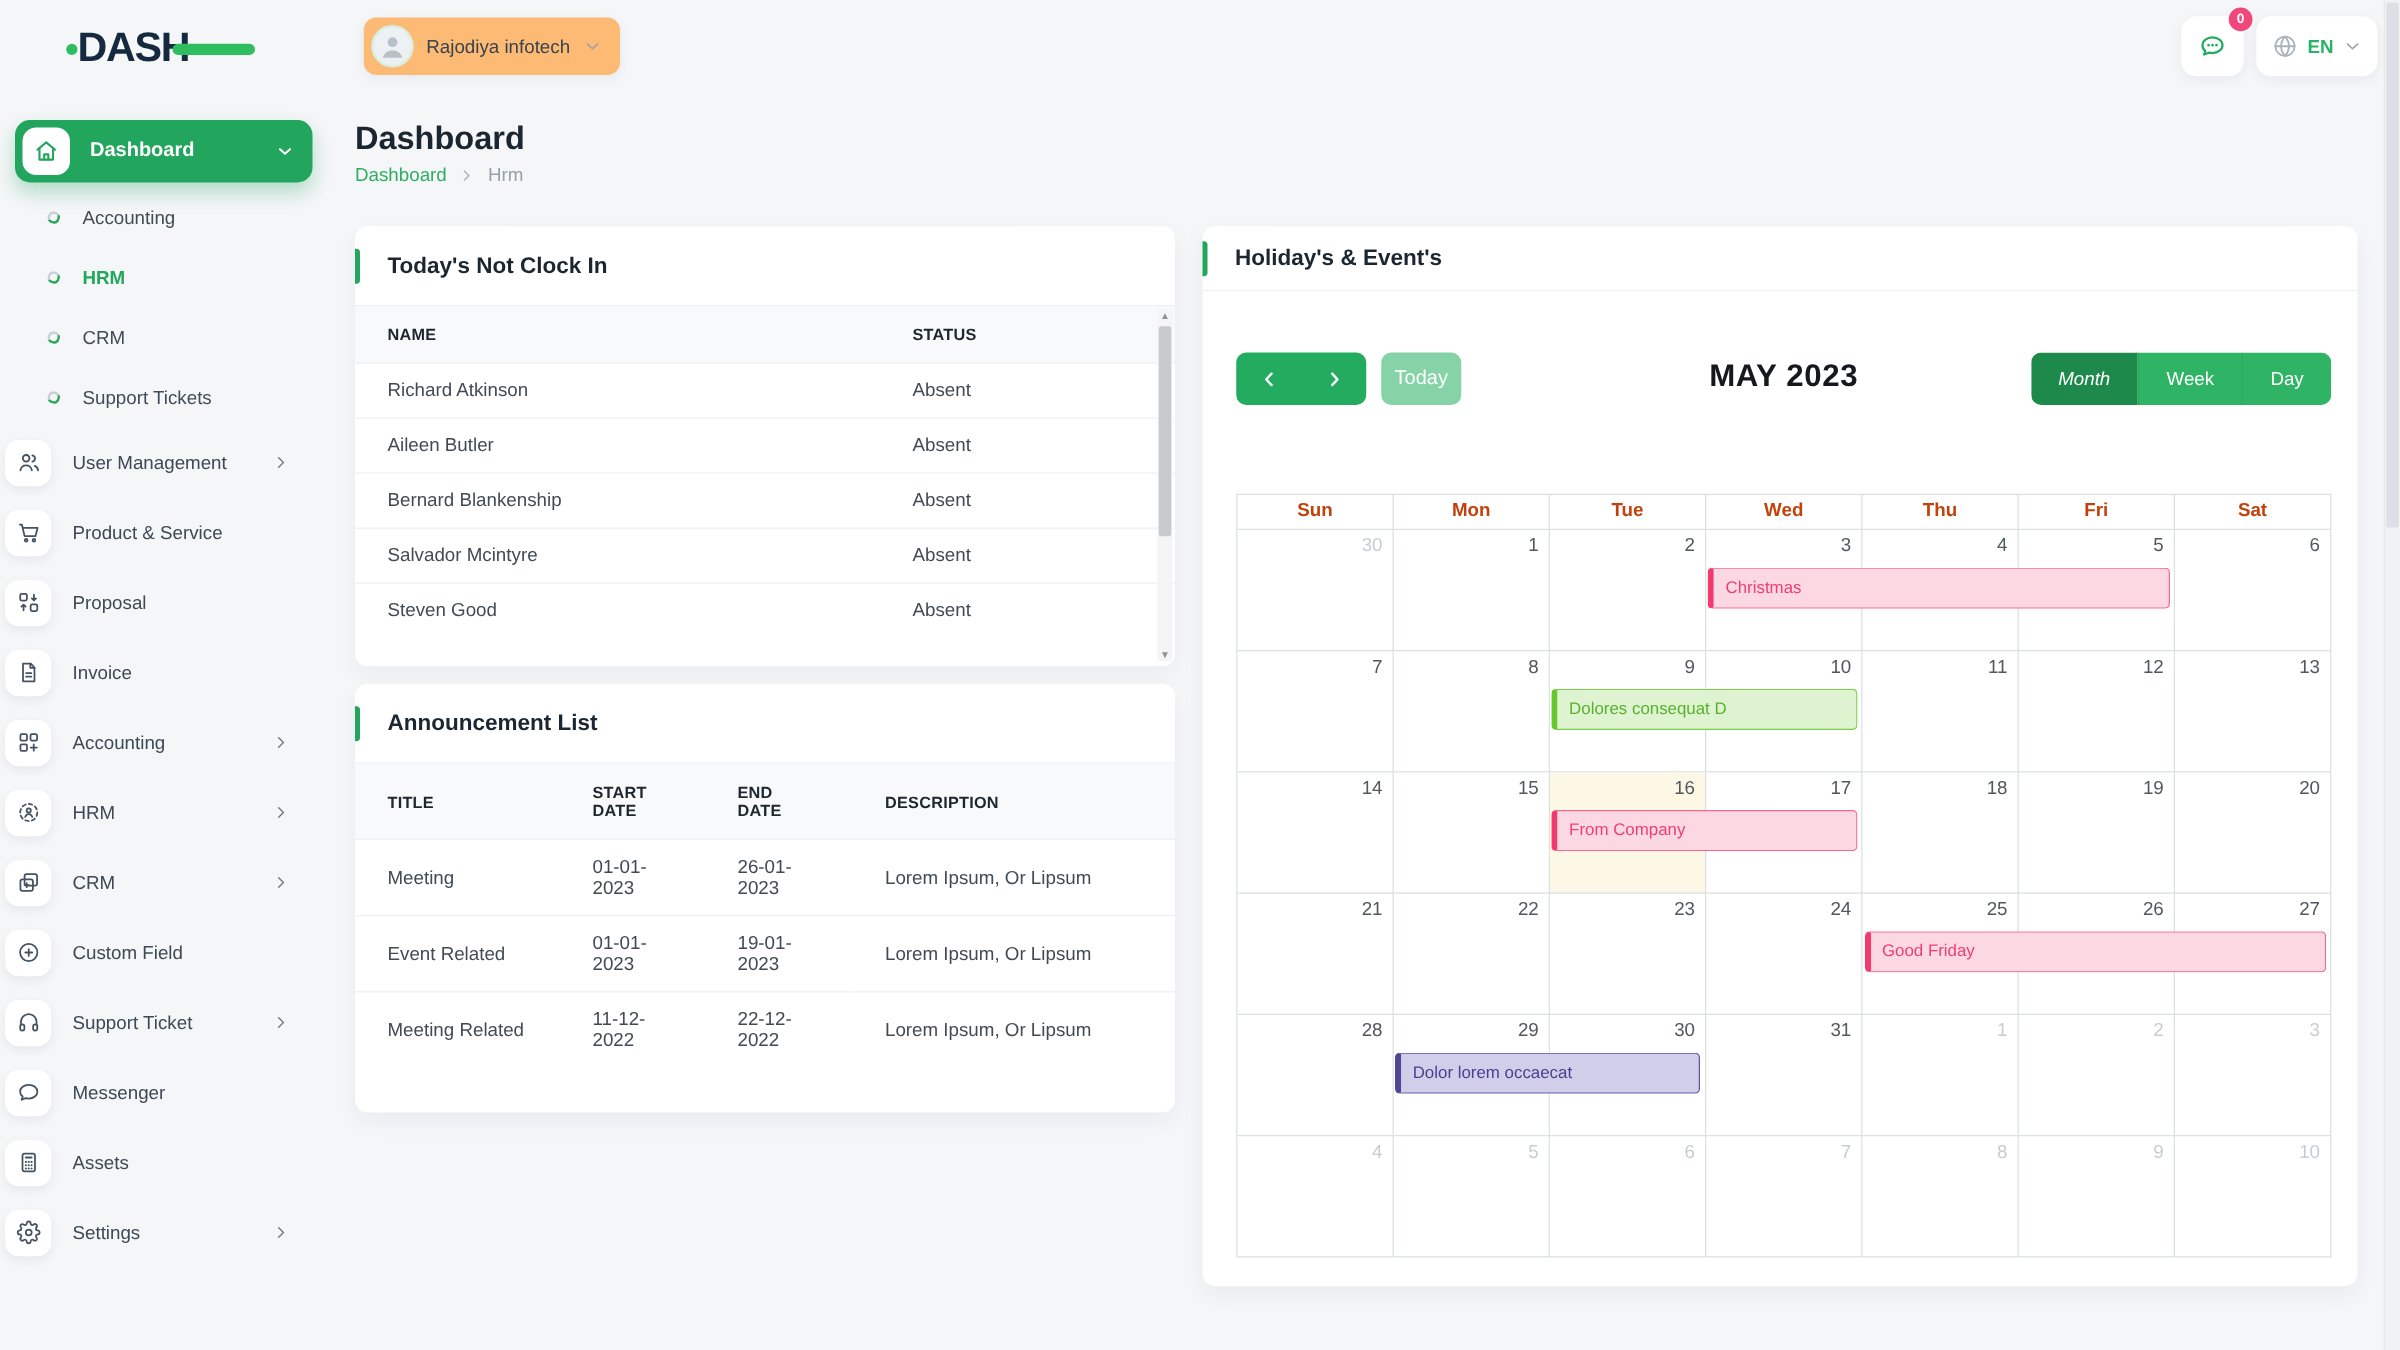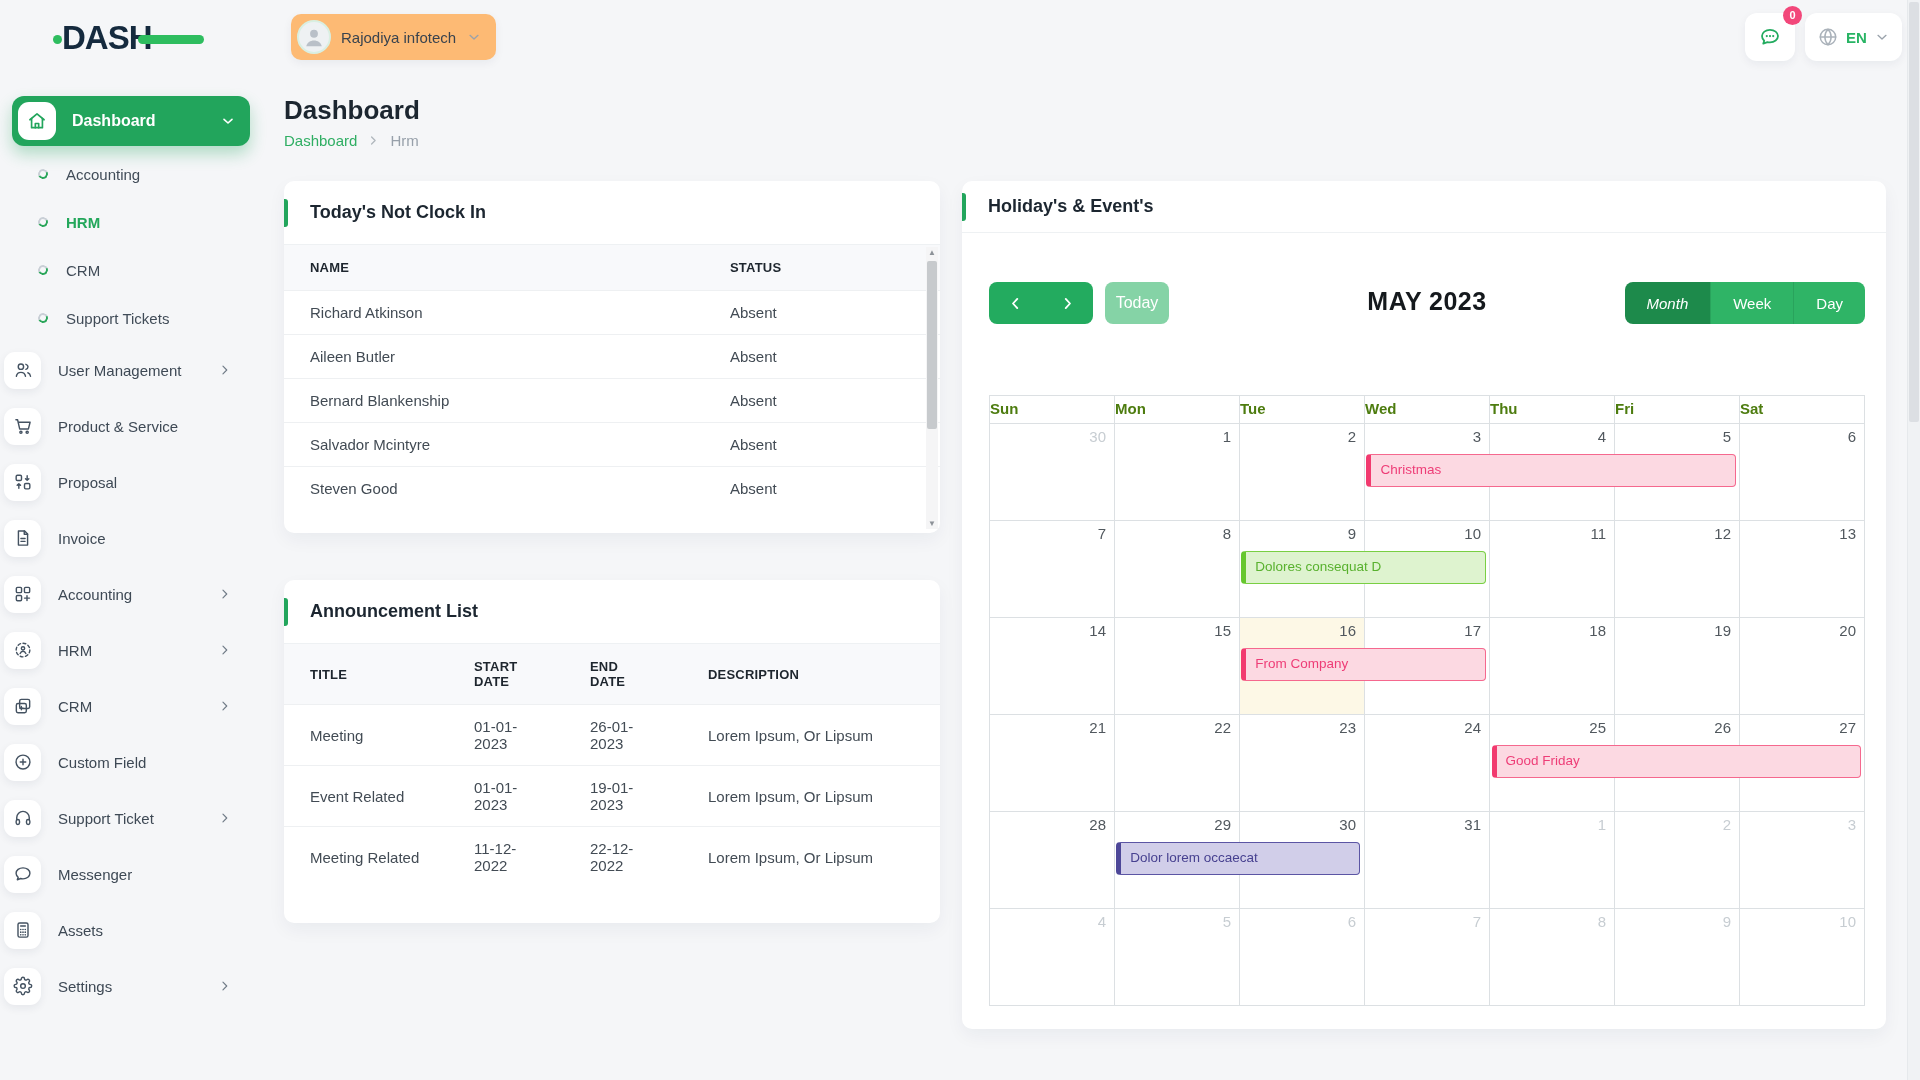--- a/index.html
+++ b/index.html
@@ -62,21 +62,21 @@
   .bc-current { color:#97a0aa; }
 
   .card { position:absolute; background:#fff; border-radius:10px; box-shadow:0 7px 18px rgba(25,42,70,.05); }
   .card-header { position:relative; height:64px; display:flex; align-items:center; padding-left:26px;
     border-bottom:1px solid #eef1f3; }
   .card-header::before { content:""; position:absolute; left:0; top:18px; width:4px; height:28px;
     background:#22a55c; border-radius:0 3px 3px 0; }
   .card-title { font-size:18px; font-weight:700; color:#1c2630; }
 
   .card1 { left:284px; top:181px; width:656px; height:352px; }
-  .card2 { left:284px; top:580px; width:656px; height:343px; }
+  .card2 { left:284px; top:547px; width:656px; height:343px; }
 
   table { width:100%; border-collapse:collapse; }
   thead th { text-align:left; font-size:13px; font-weight:700; color:#1e262e; background:#f8f9fb;
     padding:15px 26px; letter-spacing:.2px; }
   tbody td { font-size:15px; color:#424b54; padding:13px 26px; border-top:1px solid #eef0f2; }
   .card1 th:first-child, .card1 td:first-child { width:420px; }
   .card2 th:nth-child(1), .card2 td:nth-child(1) { width:164px; }
   .card2 th:nth-child(2), .card2 td:nth-child(2) { width:116px; }
   .card2 th:nth-child(3), .card2 td:nth-child(3) { width:118px; }
 
@@ -101,21 +101,21 @@
   .view-group { position:absolute; right:0; top:0; height:42px; display:flex; border-radius:8px; overflow:hidden; }
   .view-btn { border:none; color:#fff; font-size:15px; font-family:inherit; background:#2fb466;
     padding:0 22px; cursor:pointer; }
   .view-btn + .view-btn { border-left:1px solid #29a35c; }
   .view-btn.active { background:#1d8a4b;font-style:italic; }
 
   .grid-wrap { position:relative; margin-top:71px; }
   .cal-grid { display:grid; grid-template-columns:repeat(7,1fr); grid-template-rows:28px repeat(6,97px);
     border-top:1px solid #dce0e3; border-left:1px solid #dce0e3; }
   .cal-grid > div { border-right:1px solid #dce0e3; border-bottom:1px solid #dce0e3; }
-  .dow { font-weight:700; font-size:15px; line-height:26px; color:#4d7c0f; }
+  .dow { font-weight:700; font-size:15px; text-align:center; line-height:26px; color:#c2410c; }
   .cell { font-size:15px; color:#51585e; text-align:right; padding:4px 8px 0 0; cursor:pointer; }
   .cell.muted { color:#c7cdd2; }
   .cell.today { background:#fdf8e6; }
 
   .events-layer { position:absolute; inset:0; pointer-events:none; }
   .event { position:absolute; height:33px; border-radius:4px; border:1px solid; border-left-width:5px;
     font-size:13.5px; line-height:29px; padding-left:9px; overflow:hidden; white-space:nowrap;
     pointer-events:auto; cursor:pointer; }
   .ev-pink   { background:#fcd9e2; border-color:#f5688e; border-left-color:#f23a6f; color:#ee3d77; }
   .ev-green  { background:#def3cf; border-color:#79cf43; border-left-color:#66c72e; color:#58b12e; }

